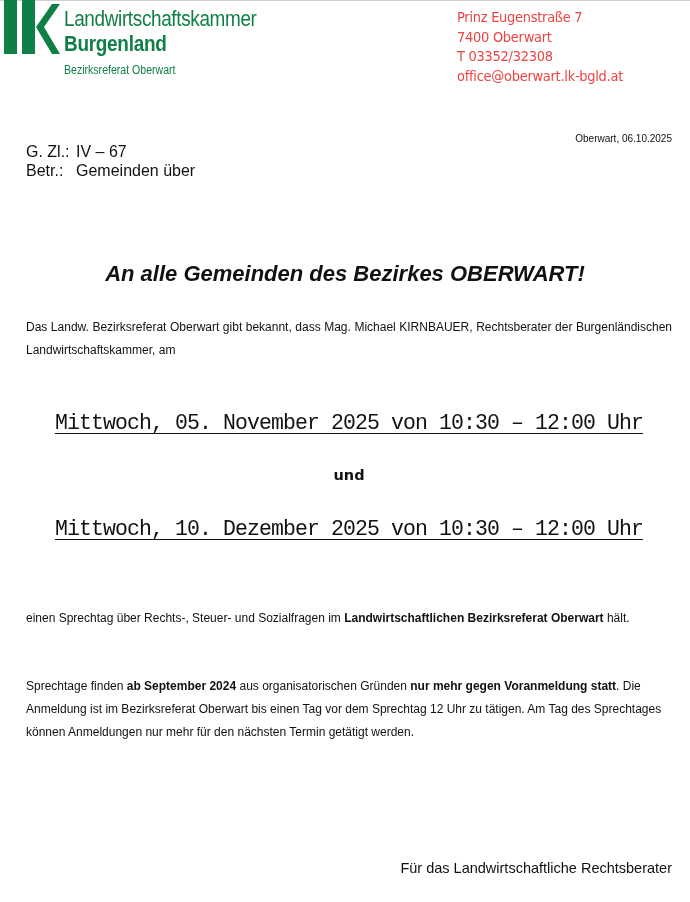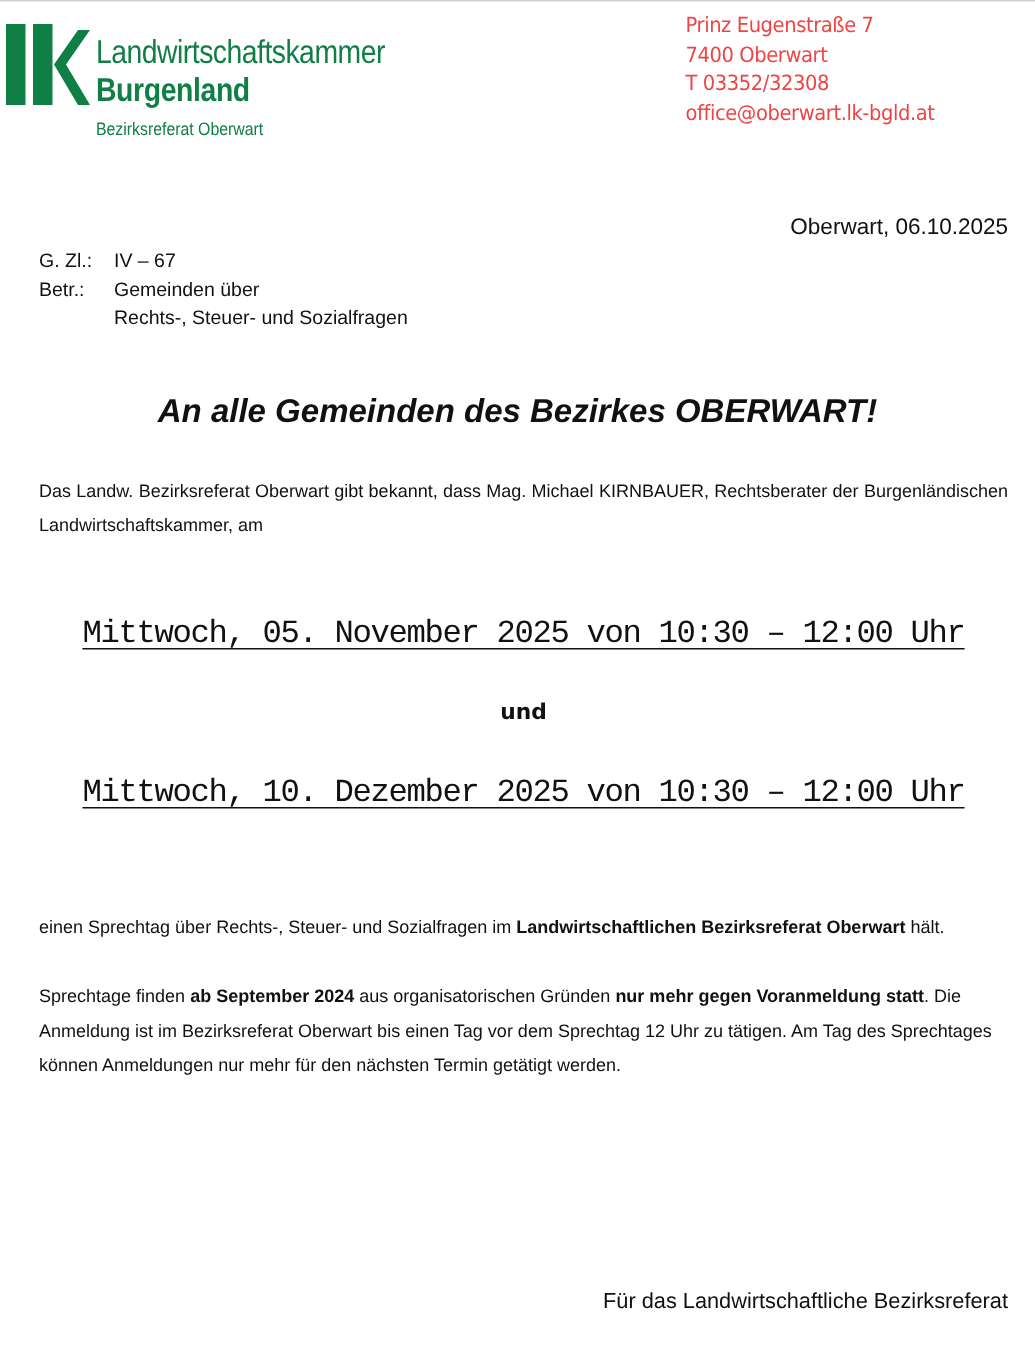--- a/index.html
+++ b/index.html
@@ -1,43 +1,43 @@
 <!DOCTYPE html>
 <html><head>
 <meta charset="utf-8">
 <style>
   * { margin: 0; padding: 0; box-sizing: border-box; }
   html, body { width: 690px; height: 902px; background: #ffffff; overflow: hidden; }
   body { position: relative; font-family: "Liberation Sans", sans-serif; color: #111; }
   .topline { position: absolute; left: 0; top: 0; width: 690px; height: 1px; background: #d0d0d0; }
 
-  .logo { position: absolute; left: 4px; top: 16px; width: 270px; height: 80px; padding-left: 42px; }
+  .logo { position: absolute; left: 4px; top: 0; width: 270px; height: 80px; padding-left: 42px; }
   .logo-mark { position: absolute; left: 0; top: 0; width: 56px; height: 56px; }
   .logo-l { position: absolute; left: 0; top: 0; width: 13px; height: 54px; background: #0f7f45; }
   .logo-k-stem { position: absolute; left: 18px; top: 0; width: 13px; height: 54px; background: #0f7f45; }
   .logo-k-arm { position: absolute; left: 26px; top: 0; width: 30px; height: 54px; }
   .logo-k-arm svg { width: 30px; height: 54px; display: block; }
   .logo-line1 { position: absolute; left: 60px; top: 6px; font-size: 22px; color: #0f7f45; font-family: "Liberation Sans", sans-serif; letter-spacing: -0.4px; white-space: nowrap; transform: scaleX(0.86); transform-origin: left; }
   .logo-line2 { position: absolute; left: 60px; top: 31px; font-size: 22px; font-weight: bold; color: #0f7f45; letter-spacing: -0.3px; white-space: nowrap; transform: scaleX(0.86); transform-origin: left; }
   .logo-line3 { position: absolute; left: 60px; top: 63px; font-size: 12px; color: #0f7f45; white-space: nowrap; transform: scaleX(0.88); transform-origin: left; }
 
   .address { position: absolute; left: 457px; top: 8px; font-size: 14px; line-height: 19.5px; color: #ef4444; font-family: "DejaVu Sans", sans-serif; letter-spacing: -0.3px; }
   .address div { white-space: nowrap; transform: scaleX(0.93); transform-origin: left; }
 
-  .meta { position: absolute; left: 26px; top: 164px; font-size: 13px; line-height: 19px; }
+  .meta { position: absolute; left: 26px; top: 142px; font-size: 16px; line-height: 19px; }
   .meta-row { display: flex; white-space: nowrap; }
   .meta-label { width: 50px; }
-  .date { position: absolute; right: 18px; top: 143px; font-size: 15px; white-space: nowrap; margin-left: 31px; }
+  .date { position: absolute; right: 18px; top: 133px; font-size: 10px; white-space: nowrap; margin-left: 31px; }
 
   .headline { position: absolute; left: 0; width: 690px; top: 261px; text-align: center; font-size: 22px; font-weight: bold; font-style: italic; white-space: nowrap; }
 
   .para { position: absolute; left: 26px; width: 646px; font-size: 12px; line-height: 23px; text-align: justify; }
   .p1 { top: 316px; }
   .p2 { top: 607px; }
-  .p3 { top: 653px; text-align: left; }
+  .p3 { top: 675px; text-align: left; }
 
   .event { position: absolute; left: 0; width: 698px; text-align: center; font-family: "DejaVu Sans", sans-serif; font-size: 21.5px; letter-spacing: -0.9px; white-space: nowrap; }
   .event span { text-decoration: underline; text-underline-offset: 4px; text-decoration-thickness: 1.4px; font-family: Liberation Mono, monospace; }
   .e1 { top: 409px; }
   .e2 { top: 515px; }
   .und { position: absolute; left: 0; width: 698px; top: 467px; text-align: center; font-size: 14.5px; font-weight: bold; font-family: "DejaVu Sans", sans-serif; }
 
   .sign { position: absolute; right: 18px; top: 857px; text-align: right; font-size: 14.5px; line-height: 23px; white-space: nowrap; }
   b { font-weight: bold; }
 </style>
@@ -72,33 +72,32 @@
   <div class="meta-row">
     <span class="meta-label">G. Zl.:</span>
     <span>IV – 67</span>
   </div>
   <div class="meta-row">
     <span class="meta-label">Betr.:</span>
     <span>Gemeinden über</span>
   </div>
   <div class="meta-row">
     <span class="meta-label"></span>
-    <span>Rechts-, Steuer- und Sozialfragen</span>
   </div>
 </div>
 
 <div class="date">Oberwart, 06.10.2025</div>
 
 <div class="headline">An alle Gemeinden des Bezirkes OBERWART!</div>
 
 <div class="para p1">Das Landw. Bezirksreferat Oberwart gibt bekannt, dass Mag. Michael KIRNBAUER, Rechtsberater der Burgenländischen Landwirtschaftskammer, am</div>
 
 <div class="event e1"><span>Mittwoch, 05. November 2025 von 10:30 – 12:00 Uhr</span></div>
 <div class="und">und</div>
 <div class="event e2"><span>Mittwoch, 10. Dezember 2025 von 10:30 – 12:00 Uhr</span></div>
 
 <div class="para p2"><span>einen Sprechtag über Rechts-, Steuer- und Sozialfragen im </span><b>Landwirtschaftlichen Bezirksreferat Oberwart</b><span> hält.</span></div>
 
 <div class="para p3"><span>Sprechtage finden </span><b>ab September 2024</b><span> aus organisatorischen Gründen </span><b>nur mehr gegen Voranmeldung statt</b><span>. Die Anmeldung ist im Bezirksreferat Oberwart bis einen Tag vor dem Sprechtag 12 Uhr zu tätigen. Am Tag des Sprechtages können Anmeldungen nur mehr für den nächsten Termin getätigt werden.</span></div>
 
 <div class="sign">
-  <div>Für das Landwirtschaftliche Bezirksreferat</div>
+  <div>Für das Landwirtschaftliche Rechtsberater</div>
 </div>
 
 </body></html>

